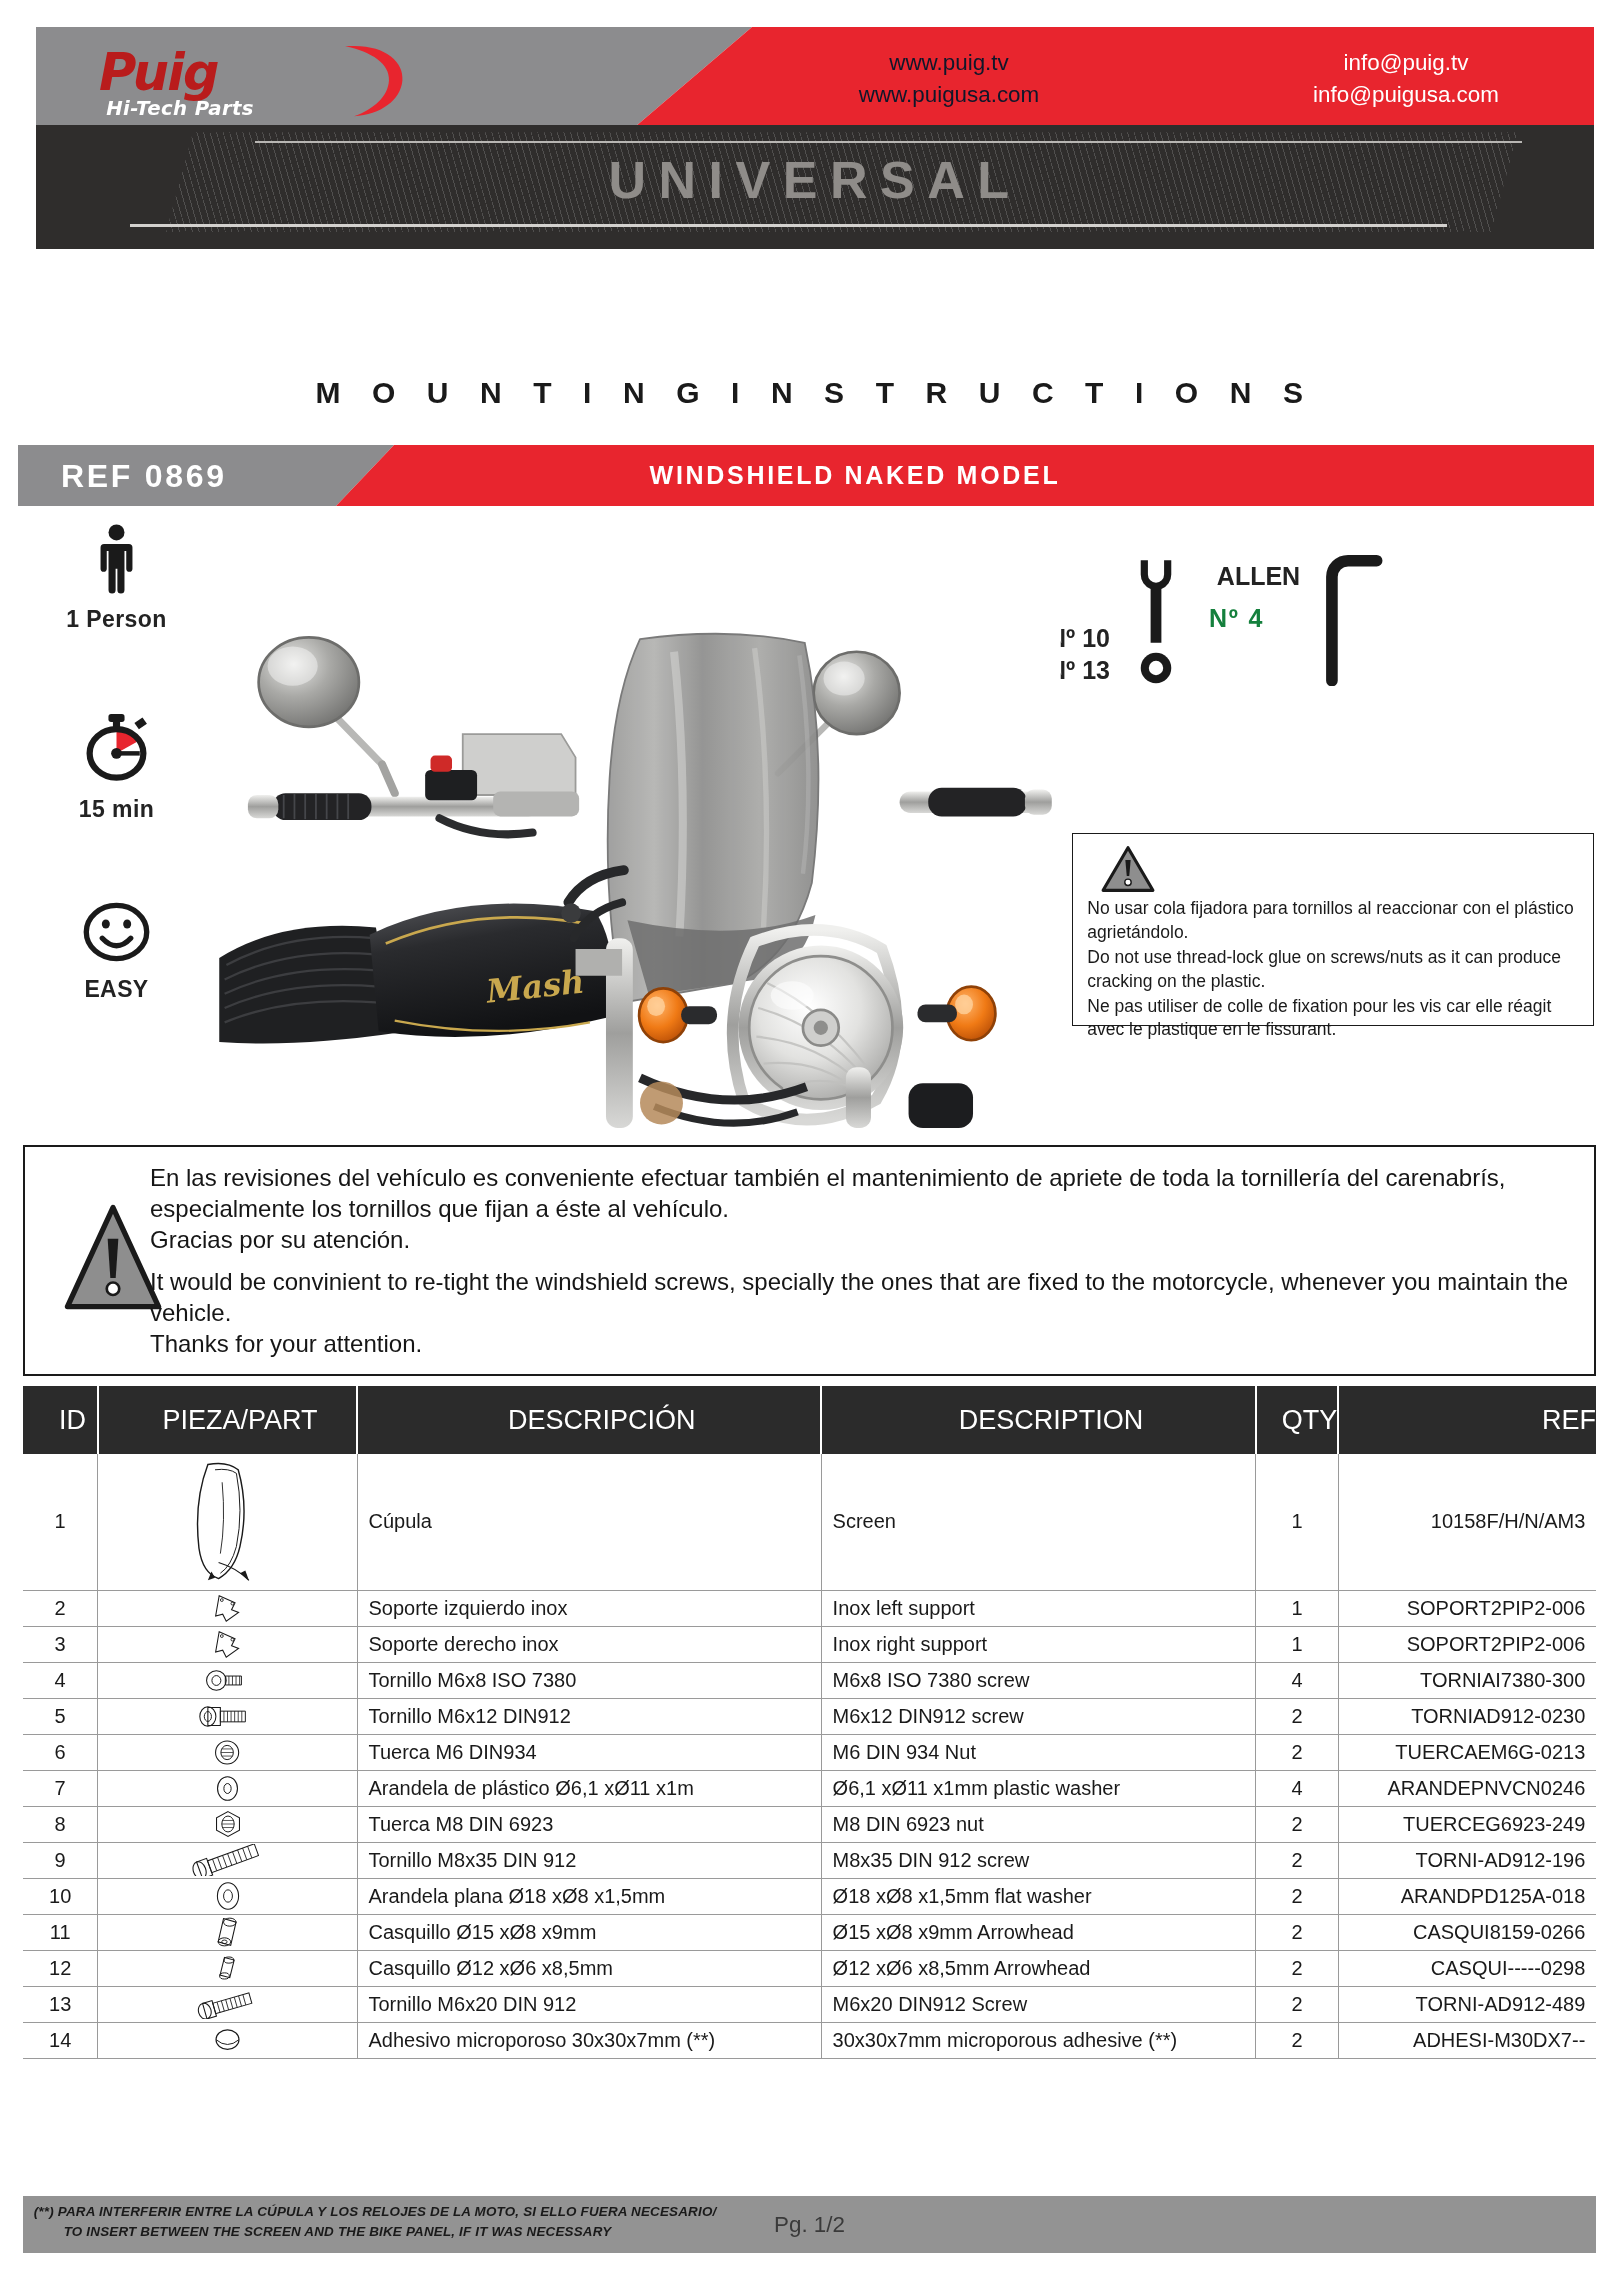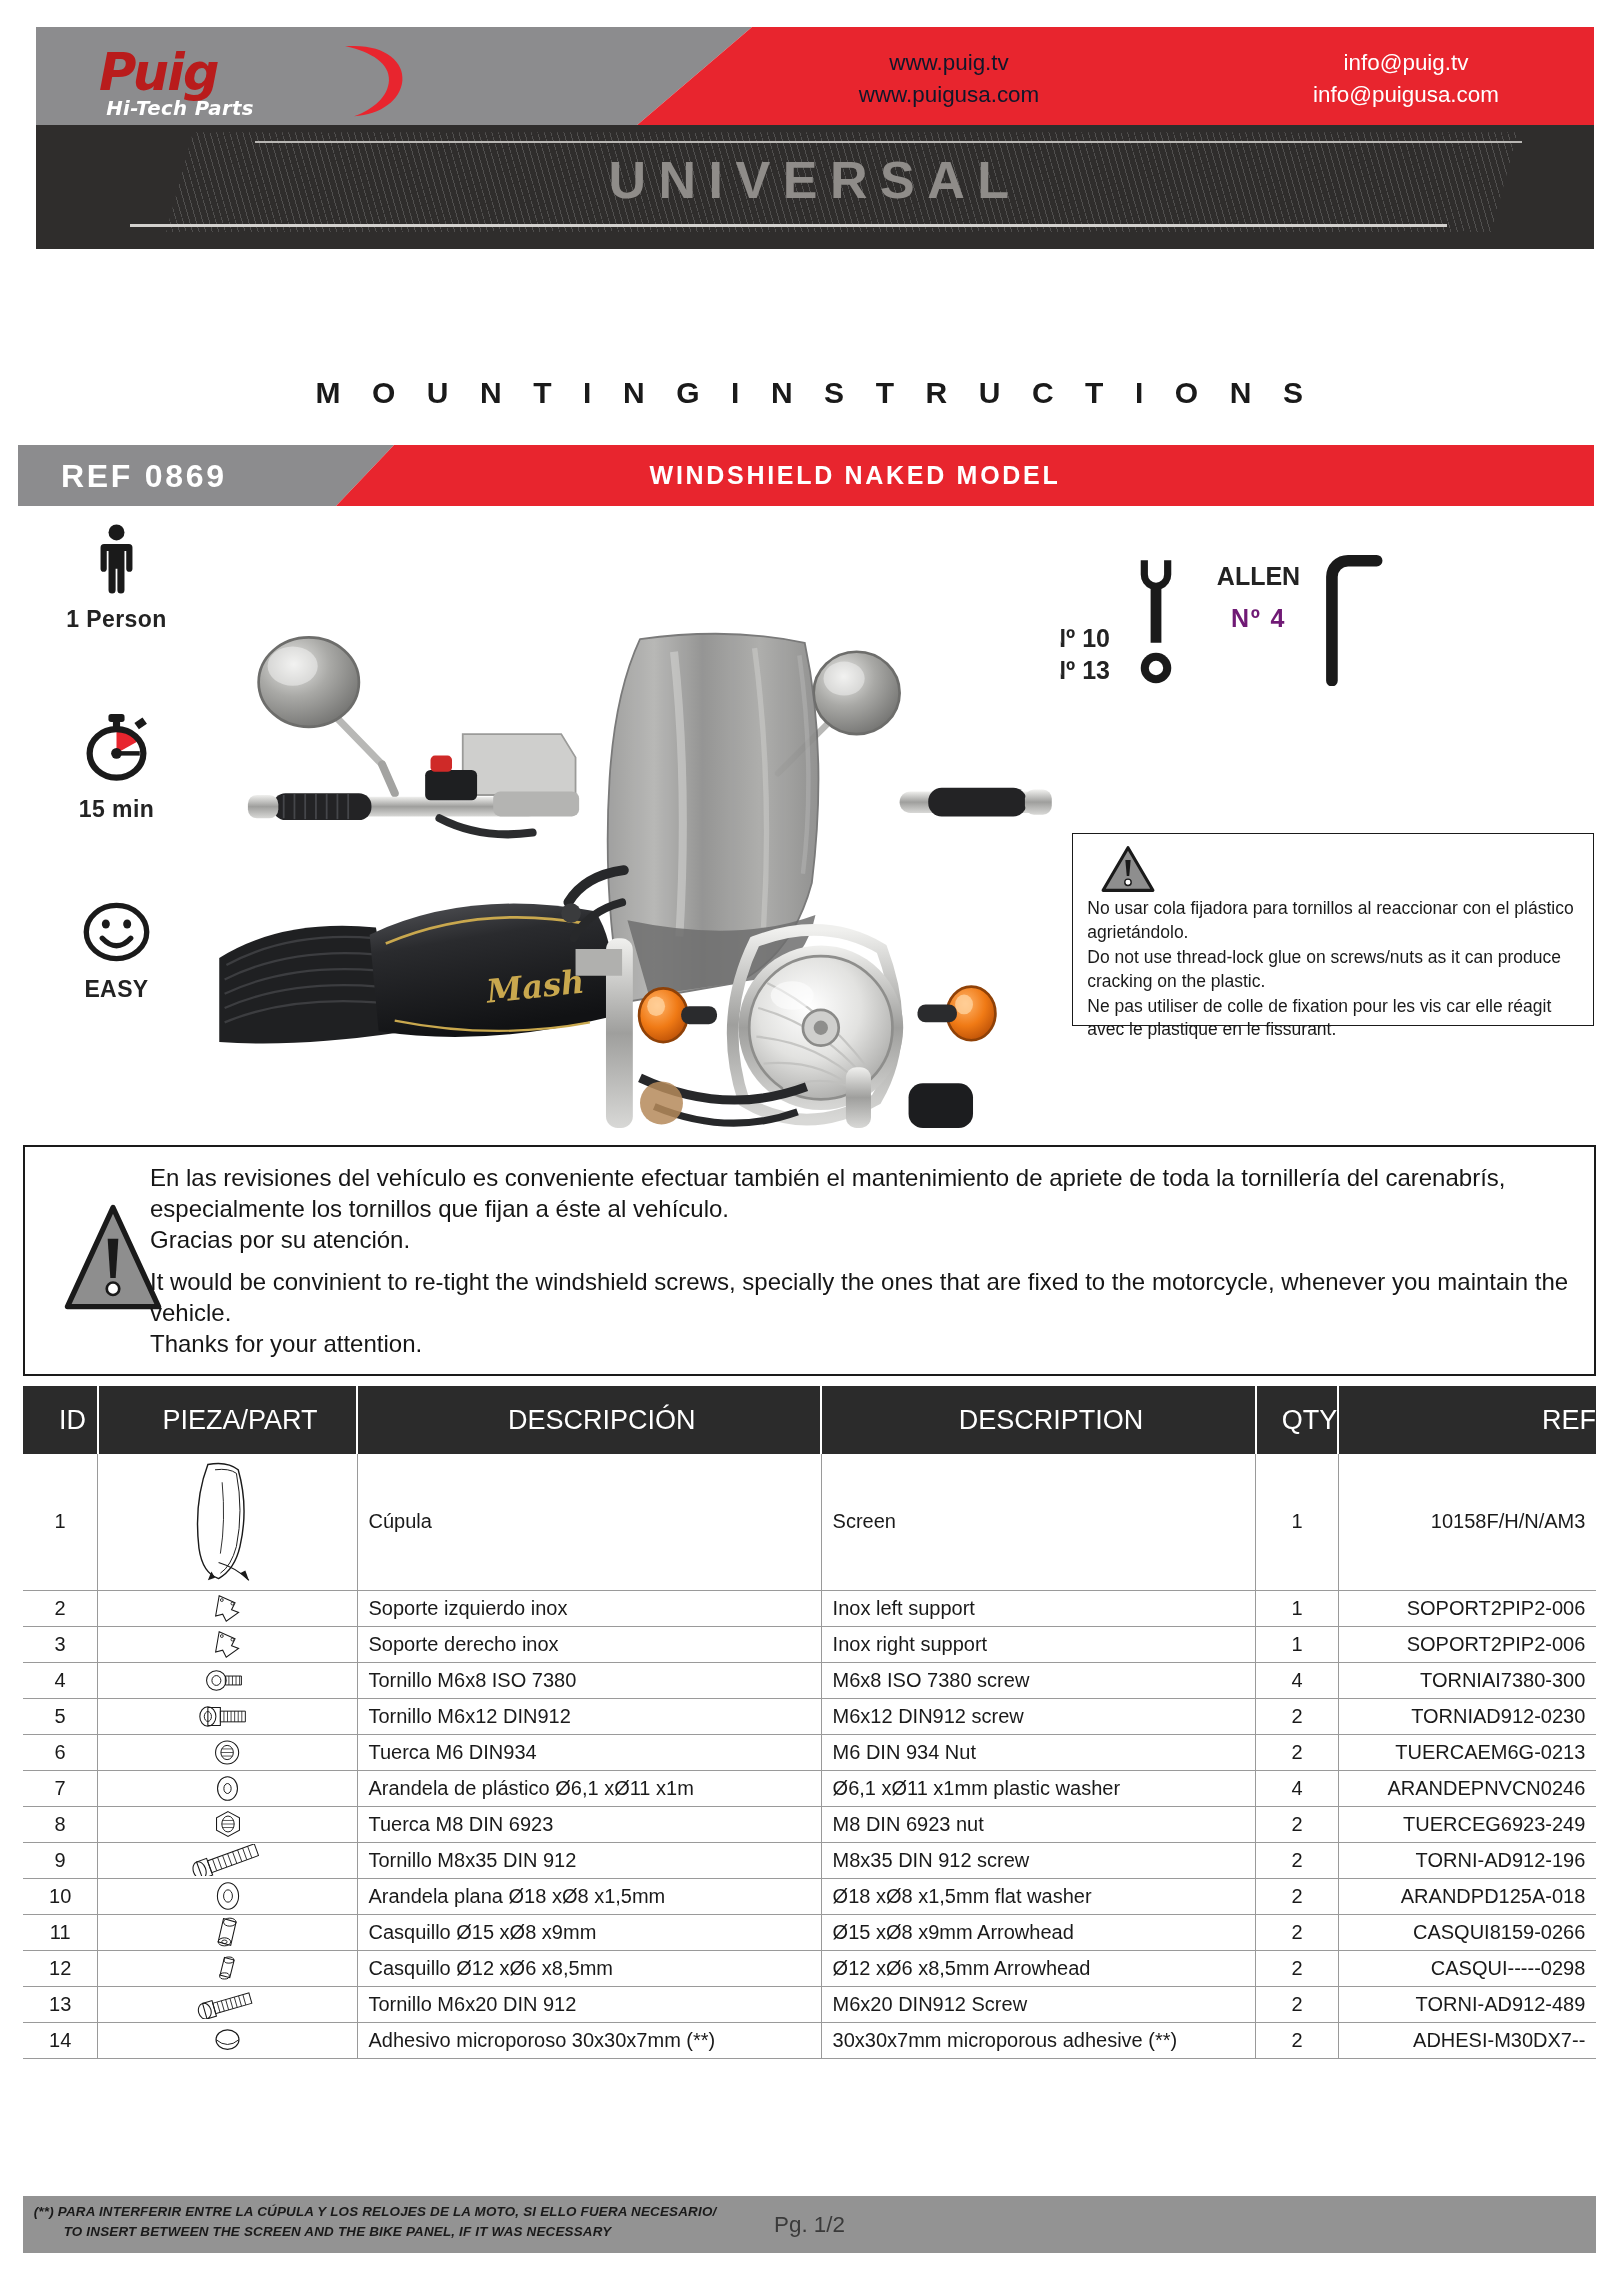--- a/index.html
+++ b/index.html
@@ -92,22 +92,22 @@
   .tools { position: absolute; left: 1039px; top: 537px; width: 376px; height: 161px; }
   .tool-num {
     position: absolute; left: 9px; top: 85px; font-size: 25px; font-weight: bold;
     color: #232323; line-height: 1.28; text-align: left;
   }
   .allen-lbl {
     position: absolute; left: 170px; top: 25px; width: 99px; text-align: center;
     font-size: 25px; font-weight: bold; color: #232323;
   }
   .allen-num {
-    position: absolute; left: 170px; top: 67px; width: 99px; text-align: center;
-    font-size: 25px; font-weight: bold; color: #701a75; letter-spacing: 1.8px;
+    position: absolute; left: 170px; top: 67px; width: 99px; 
+    font-size: 25px; font-weight: bold; color: #15803d; letter-spacing: 1.8px;
   }
 
   
   .photo { position: absolute; left: 219px; top: 530px; width: 842px; height: 598px; overflow: hidden; }
 
   
   .warn-sm {
     position: absolute; left: 1072px; top: 833px; width: 522px; height: 193px;
     border: 1.8px solid #1a1a1a; background: #fff; padding: 10.7px 14.3px 9px 14.3px;
   }

